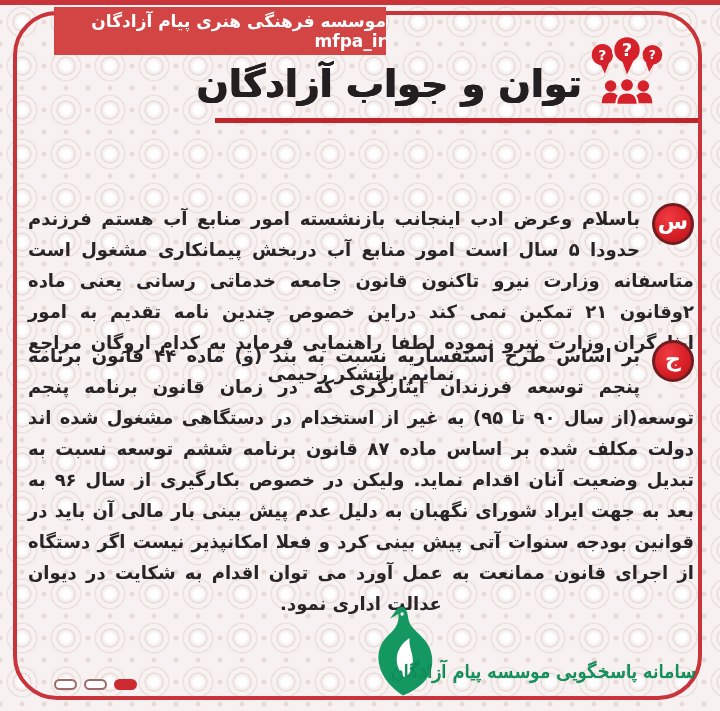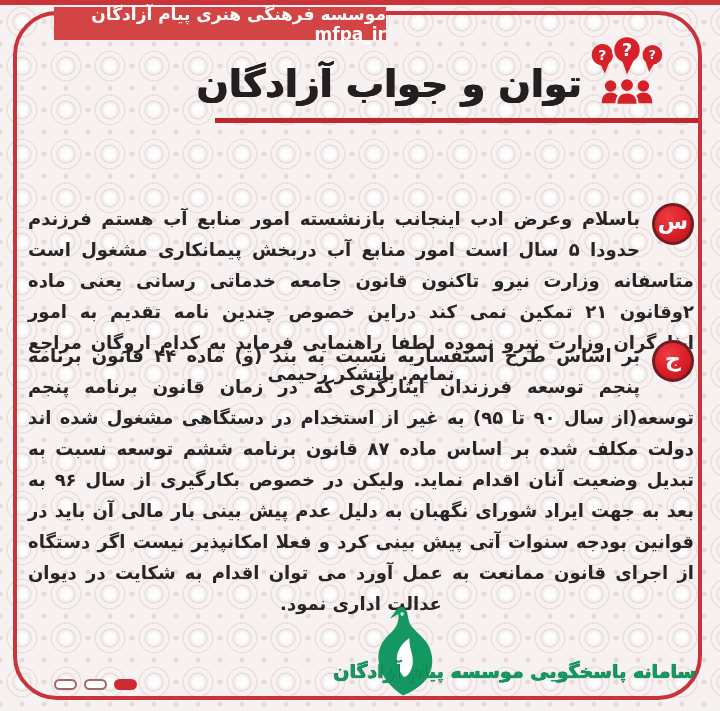--- a/index.html
+++ b/index.html
@@ -36,21 +36,21 @@
     position:absolute;left:0;top:0;width:720px;height:5px;
     background:var(--frame-red);
   }
   .frame{
     position:absolute;left:13px;top:11px;width:689px;height:689px;
     border:4px solid var(--frame-red);
     border-radius:44px;
     z-index:1;
   }
   .banner{
-    position:absolute;left:54px;top:7px;width:332px;height:33px;
+    position:absolute;left:54px;top:7px;width:332px;height:48px;
     background:var(--banner-red);
     color:#ffffff;
     display:flex;align-items:center;justify-content:center;
     font-size:17px;font-weight:bold;
     z-index:3;
     direction:rtl;
   }
   .qa-icon{
     position:absolute;right:52px;top:30px;width:82px;height:84px;z-index:2;
   }
@@ -82,21 +82,21 @@
     background:radial-gradient(circle at 38% 32%, #ef3b42, var(--badge-red) 55%, #b5161d);
     border:3px solid var(--badge-ring);
     color:#ffffff;
     display:flex;align-items:center;justify-content:center;
     font-size:22px;font-weight:bold;
     padding-bottom:6px;
   }
   .footer-label{
     position:absolute;right:24px;top:660px;z-index:2;
     direction:rtl;white-space:nowrap;
-    font-size:19px;font-weight:bold;
+    font-size:19px;font-weight:normal;
     color:var(--green);
     text-shadow:0 0 1px #0b6e45, 0.5px 0 0 #0b6e45;
   }
   .logo{
     position:absolute;left:366px;top:604px;width:74px;height:94px;z-index:2;
   }
   .dots{
     position:absolute;left:54px;top:679px;z-index:2;
     display:flex;gap:7px;align-items:center;
   }

